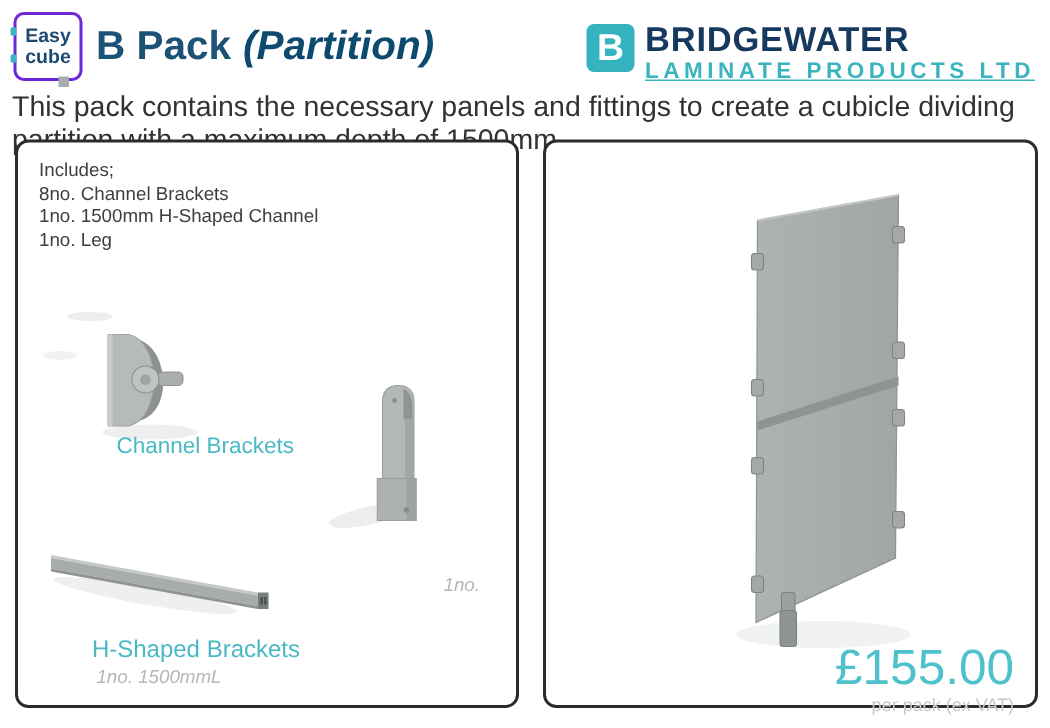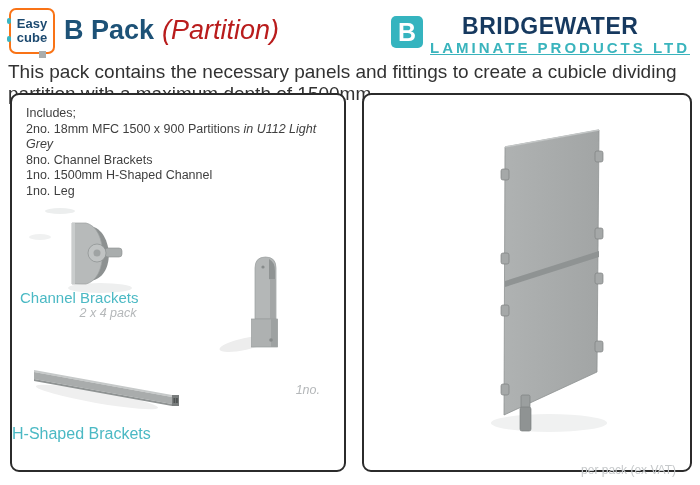--- a/index.html
+++ b/index.html
@@ -4,54 +4,54 @@
 <style>
   html,body{margin:0;padding:0;}
   body{
     width:700px;height:485px;position:relative;background:#ffffff;
     font-family:"Liberation Sans", sans-serif;overflow:hidden;
     -webkit-font-smoothing:antialiased;
   }
   
   .logo-box{
     position:absolute;left:9px;top:8px;width:42px;height:42px;
-    border:2px solid #f97316;border-radius:7px;background:#fff;
+    border:2px solid #6d28d9;border-radius:7px;background:#fff;
     display:flex;flex-direction:column;align-items:center;justify-content:center;
     font-weight:bold;font-size:13px;line-height:14px;color:#1d4a70;z-index:2;
   }
   .logo-notch{position:absolute;left:-4px;width:4px;height:6px;background:#3ab5c1;border-radius:2px;}
   .logo-notch.n1{top:8px}.logo-notch.n2{top:26px}
   .logo-tab{position:absolute;left:28px;bottom:-6px;width:7px;height:7px;background:#a9adad;}
   .page-title{
     position:absolute;left:64px;top:15px;font-size:27px;font-weight:bold;color:#1d5277;
     white-space:nowrap;
   }
-  .page-title .suffix{font-weight:400;font-style:italic;color:#b91c1c;margin-left:8px;}
+  .page-title .suffix{font-weight:700;font-style:italic;color:#0c4a6e;margin-left:8px;}
   .brand{position:absolute;right:10px;top:14px;display:flex;align-items:flex-start;}
   .brand-mark{
     width:32px;height:32px;background:#35b4bf;border-radius:5px;color:#ffffff;
     display:flex;align-items:center;justify-content:center;font-size:25px;font-weight:bold;
     margin-right:7px;margin-top:2px;
   }
   .brand-text{display:flex;flex-direction:column;}
-  .brand-name{font-size:23px;font-weight:bold;color:#16395f;letter-spacing:0.5px;line-height:24px;margin-left:32px;}
+  .brand-name{font-size:23px;font-weight:bold;color:#16395f;letter-spacing:0.5px;line-height:24px;}
   .brand-tagline{font-size:15px;font-weight:bold;color:#3ab4bd;letter-spacing:3px;margin-top:1px;text-decoration:underline;}
   .description{
     position:absolute;left:8px;top:61px;width:690px;font-size:19px;color:#323232;
   }
   
   .panel{
     position:absolute;top:93px;height:379px;background:#fff;
     border:2px solid #2b2b2b;border-radius:9px;box-sizing:border-box;
   }
   .panel-left{left:10px;width:336px;}
   .panel-right{left:362px;width:330px;}
   .includes{position:absolute;left:14px;top:11px;font-size:12.5px;line-height:15.5px;color:#3f3f3f;}
   .includes em{font-style:italic;}
-  .item-label{position:absolute;text-align:left;font-size:15px;color:#4bb9c4;}
+  .item-label{position:absolute;text-align:right;font-size:15px;color:#4bb9c4;}
   .item-sub{position:absolute;text-align:center;font-size:12.5px;font-style:italic;color:#b4b7b9;}
   .lbl-brackets{left:8px;top:194px;width:176px;}
   .sub-brackets{left:8px;top:211px;width:176px;}
   .lbl-leg{left:198px;top:271px;width:110px;}
   .sub-leg{left:198px;top:288px;width:110px;text-align:right;}
   .lbl-channel{left:0px;top:330px;width:188px;font-size:16px;}
   .sub-channel{left:0px;top:349px;width:188px;}
   .gfx{position:absolute;left:0;top:0;}
   .price-amount{position:absolute;right:14px;top:331px;font-size:33px;color:#4fc1cc;}
   .price-note{position:absolute;right:14px;top:368px;font-size:12px;color:#c6c9cb;}
@@ -78,21 +78,20 @@
     <div class="brand-tagline">LAMINATE PRODUCTS LTD</div>
   </div>
 </div>
 
 <div class="description">This pack contains the necessary panels and fittings to create a cubicle dividing partition with a maximum depth of 1500mm.</div>
 
 <div class="panel panel-left">
 
   <div class="includes">
     <div>Includes;</div>
-    <div><span>2no. 18mm MFC 1500 x 900 Partitions </span><em>in U112 Light Grey</em></div>
     <div><span>8no. Channel Brackets</span><em></em></div>
     <div><span>1no. 1500mm H-Shaped Channel</span><em></em></div>
     <div><span>1no. Leg</span><em></em></div>
   </div>
 
   <svg class="gfx" width="332" height="375" viewBox="0 0 332 375">
 
     <g>
       <ellipse cx="48" cy="116" rx="15" ry="3" fill="#eceeee"></ellipse>
       <ellipse cx="28" cy="142" rx="11" ry="3" fill="#f0f1f1"></ellipse>
@@ -121,25 +120,25 @@
       <polygon points="22,275 160,300 160,302 22,277" fill="#c6c9c9"></polygon>
       <polygon points="22,277 160,302 160,309 22,284" fill="#a9acac"></polygon>
       <polygon points="22,284 160,309 160,311 22,286" fill="#8f9393"></polygon>
       <rect x="160" y="300" width="7" height="11" fill="#797d7d"></rect>
       <rect x="161.5" y="303" width="1.8" height="5" fill="#4f5353"></rect>
       <rect x="164" y="303" width="1.8" height="5" fill="#4f5353"></rect>
     </g>
   </svg>
 
   <div class="item-label lbl-brackets">Channel Brackets</div>
-  <div class="item-sub sub-brackets">2 x 4 pack</div>
 
   <div class="item-sub sub-leg">1no.</div>
 
   <div class="item-label lbl-channel">H-Shaped Brackets</div>
+  <div class="item-sub sub-channel">1no. 1500mmL</div>
 </div>
 
 <div class="panel panel-right">
 
   <svg class="gfx" width="326" height="375" viewBox="0 0 326 375">
     <defs>
       <linearGradient id="panelGrad" x1="0" y1="0" x2="1" y2="0">
         <stop offset="0" stop-color="#afb2b2"></stop>
         <stop offset="1" stop-color="#a2a5a5"></stop>
       </linearGradient>
@@ -158,14 +157,15 @@
 
     <rect x="231" y="56" width="8" height="11" rx="2" fill="#a5a8a8" stroke="#7f8383" stroke-width="0.7"></rect>
     <rect x="231" y="133" width="8" height="11" rx="2" fill="#a5a8a8" stroke="#7f8383" stroke-width="0.7"></rect>
     <rect x="231" y="178" width="8" height="11" rx="2" fill="#a5a8a8" stroke="#7f8383" stroke-width="0.7"></rect>
     <rect x="231" y="246" width="8" height="11" rx="2" fill="#a5a8a8" stroke="#7f8383" stroke-width="0.7"></rect>
 
     <rect x="157" y="300" width="9" height="13" rx="1.5" fill="#9b9f9f" stroke="#7d8181" stroke-width="0.7"></rect>
     <rect x="156" y="312" width="11" height="24" rx="2" fill="#8f9393" stroke="#7d8181" stroke-width="0.7"></rect>
   </svg>
 
+  <div class="price-amount">£155.00</div>
   <div class="price-note">per pack (ex VAT)</div>
 </div>
 
 </body></html>

